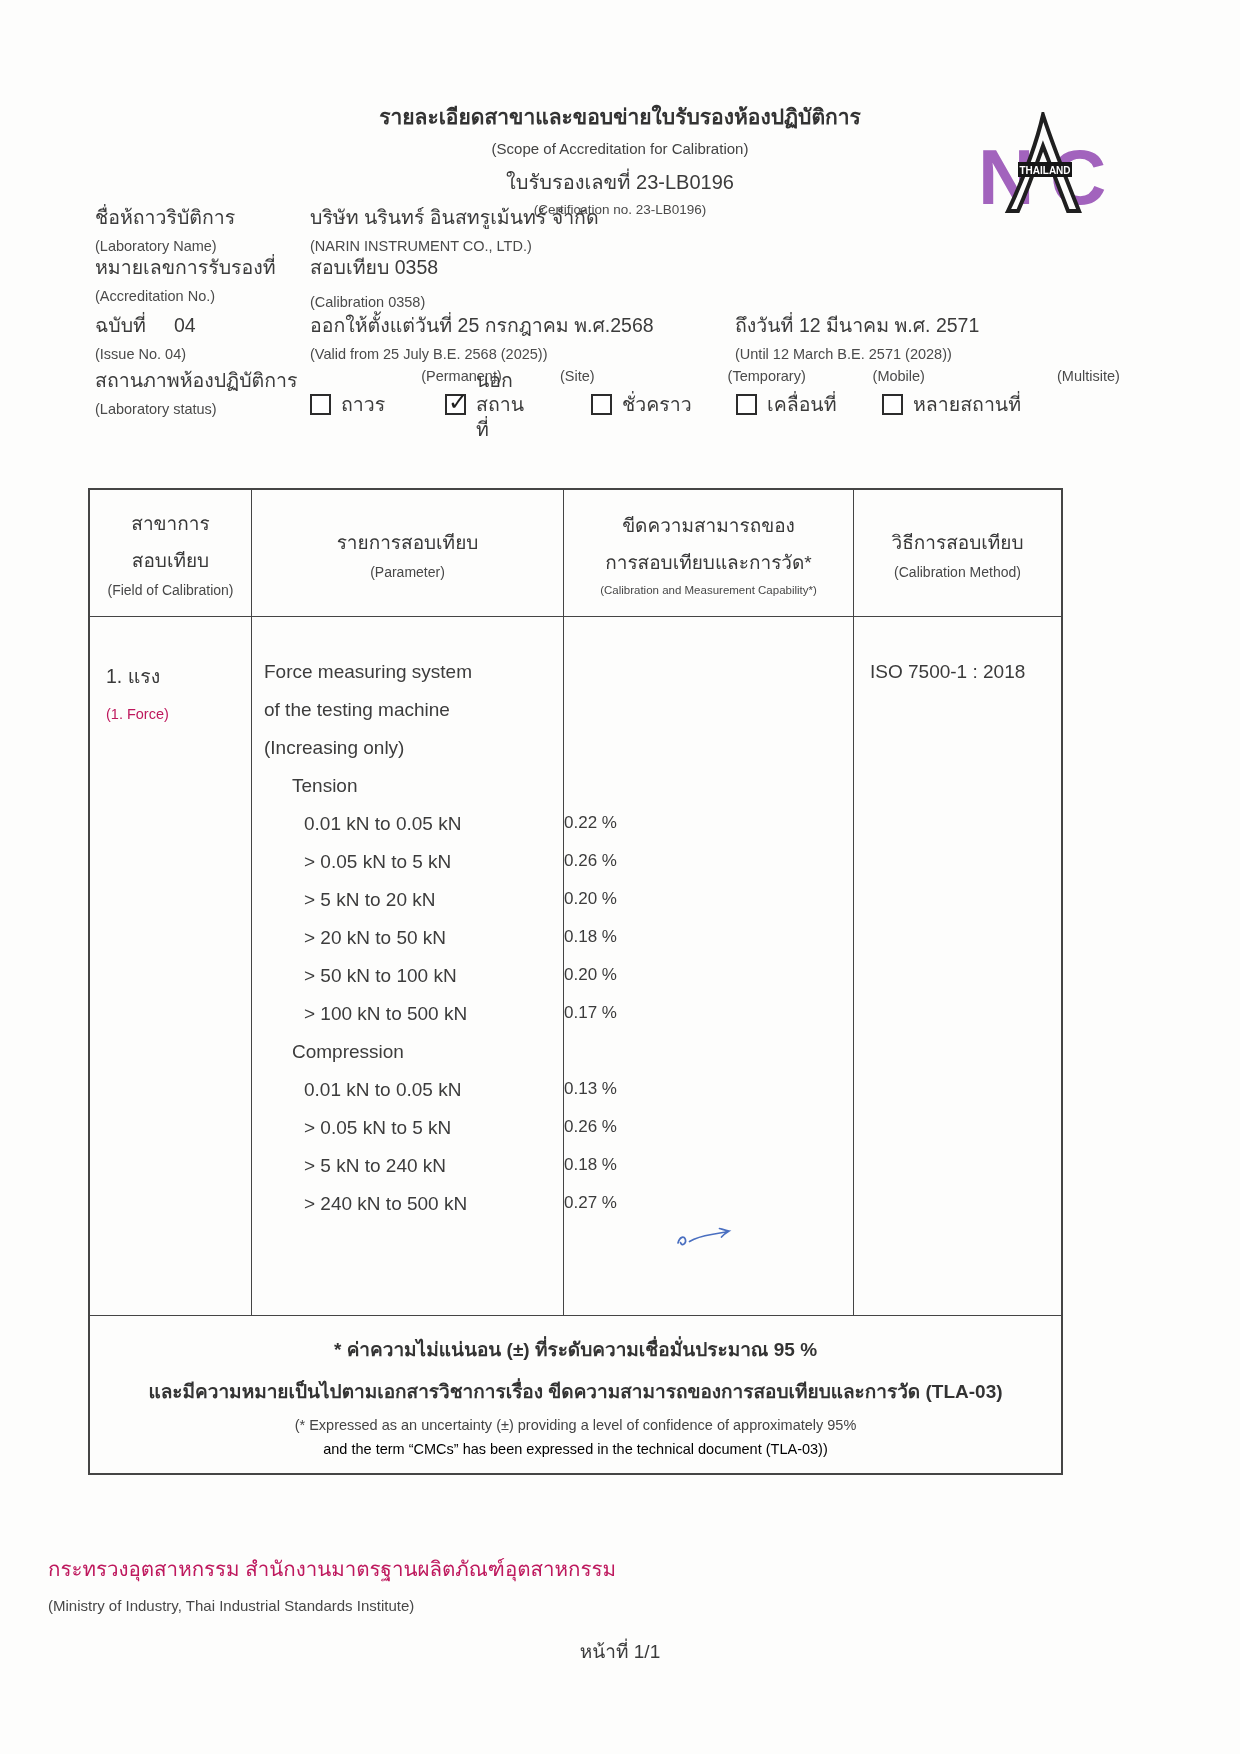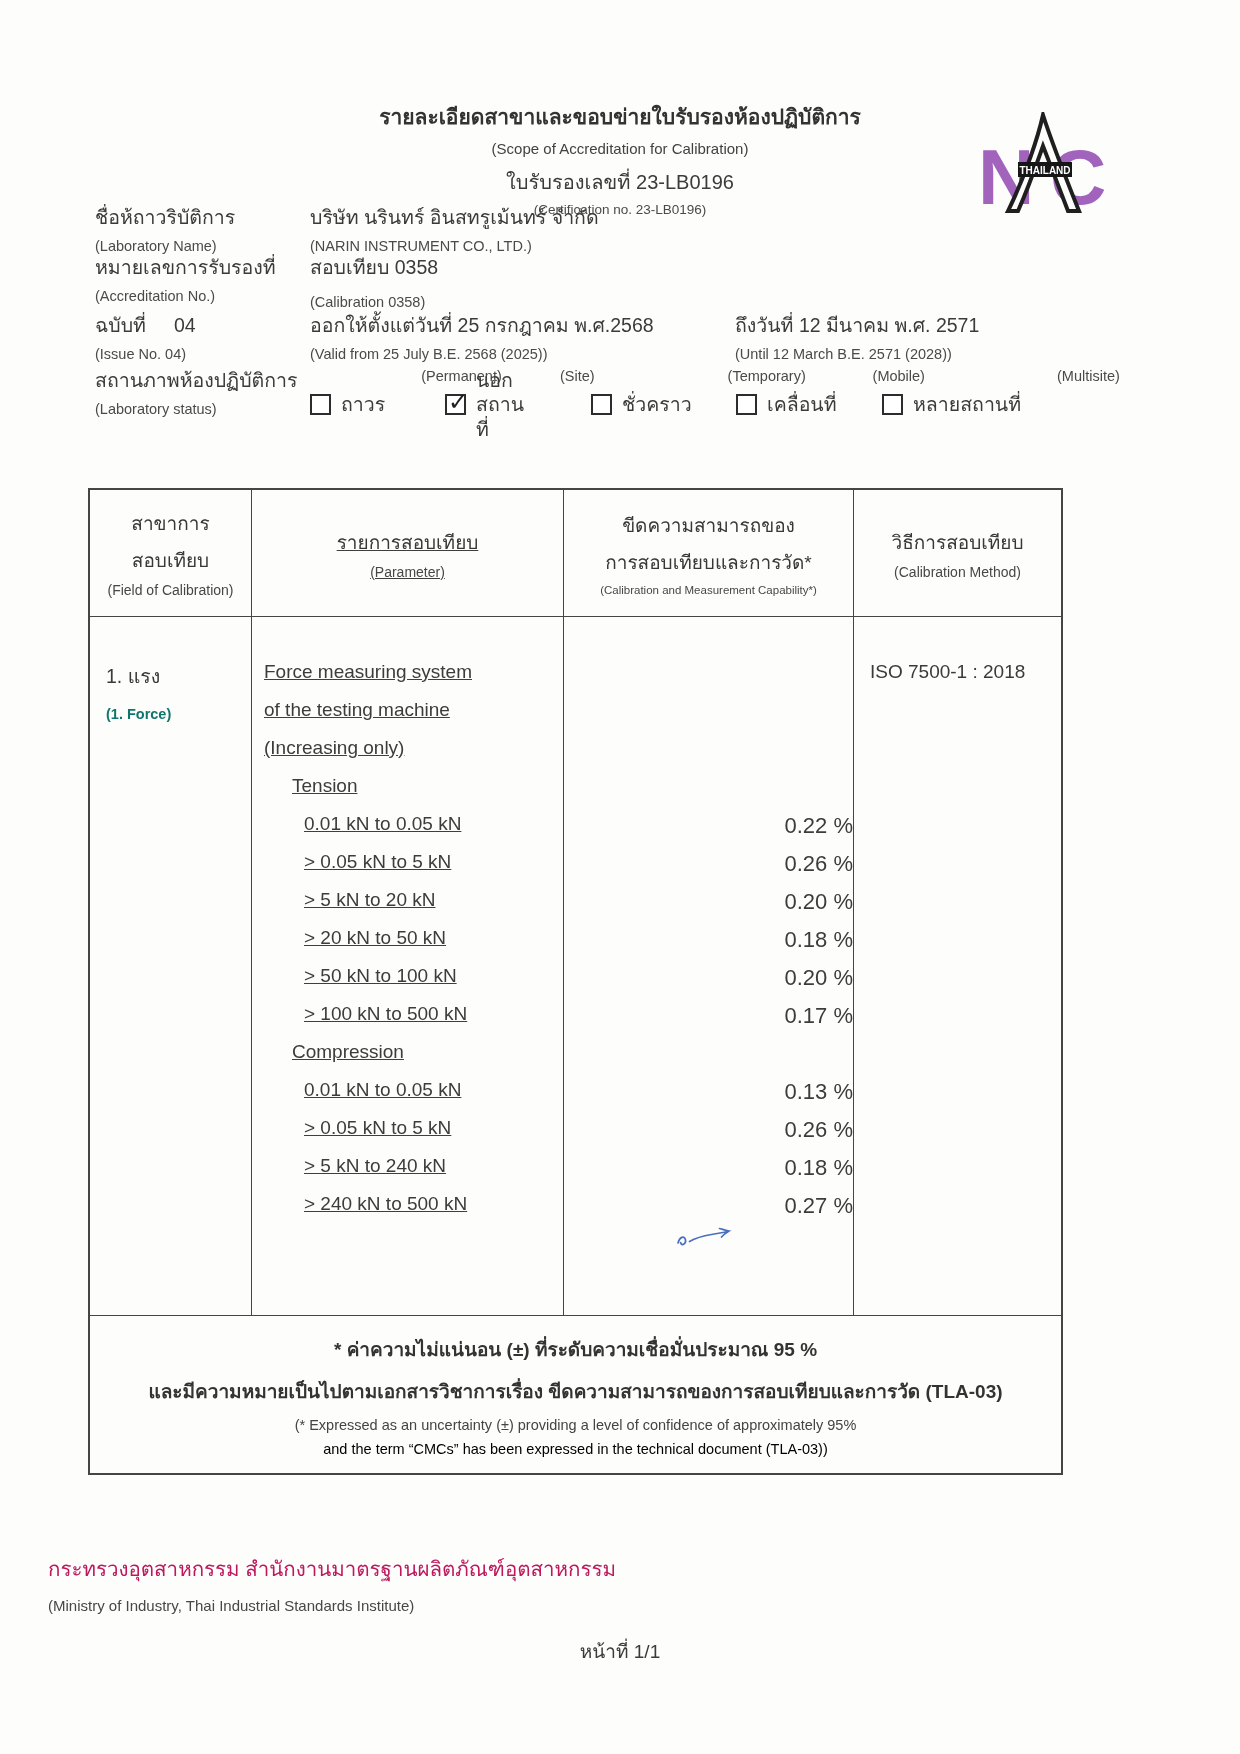--- a/index.html
+++ b/index.html
@@ -37,35 +37,35 @@
   .cb-w1{ width:135px;} .cb-w2{ width:146px;} .cb-w3{ width:145px;} .cb-w4{ width:146px;} .cb-w5{ width:auto;}
   .cb-top { display:flex; align-items:center; gap:10px; }
   .cb-box { position:relative; width:21px; height:21px; border:2.5px solid #2c2c2c; background:#fff; flex:0 0 21px; }
   .cb-check { position:absolute; left:1px; top:-6px; font-size:24px; font-weight:700; color:#1e1e1e; line-height:1; }
   .cb-eng { font-size:14.5px; color:#4a4a4a; margin-left:30px; }
 
   
   .cal-table { position:absolute; top:488px; left:88px; width:975px; border:2px solid #454545; background:#fdfdfc; }
   .trow { display:flex; }
   .c1 { width:162px; flex:0 0 162px; border-right:1.5px solid #454545; }
-  .c2 { width:312px; flex:0 0 312px; border-right:1.5px solid #454545;text-decoration:underline; }
+  .c2 { width:312px; flex:0 0 312px; border-right:1.5px solid #454545; }
   .c3 { width:290px; flex:0 0 290px; border-right:1.5px solid #454545; }
   .c4 { flex:1; }
   .thead { border-bottom:1.5px solid #454545; }
   .thead .th { min-height:126px; display:flex; flex-direction:column; justify-content:center; align-items:center; text-align:center; padding:8px 4px; gap:7px; }
   .th .h-thai { font-size:19px; color:#383838; }
   .th .h-eng  { font-size:14px; color:#474747; }
   .th .h-eng-sm { font-size:11.5px; color:#474747; }
   .tbody .td { min-height:698px; padding-top:44px; }
   .td-field { padding-left:16px; }
   .td-field .f-thai { font-size:19.5px; color:#3a3a3a; }
-  .td-field .f-eng  { font-size:14.5px; color:#0f766e; margin-top:14px;font-weight:bold; }
+  .td-field .f-eng  { font-size:14.5px; color:#be185d; margin-top:14px; }
   .pline { height:38px; font-size:19px; color:#3c3c3c; padding-left:12px; white-space:nowrap; }
   .ind0 { padding-left:12px; } .ind1 { padding-left:40px; } .ind2 { padding-left:52px; }
-  .cline { height:38px; font-size:22px; color:#3c3c3c; text-align:right; }
+  .cline { height:38px; font-size:17px; color:#3c3c3c; text-align:left; }
   .method-cell { padding-left:16px; font-size:19px; color:#3a3a3a; }
   .squiggle { margin-top:-6px; text-align:center; }
 
   
   .tfoot { border-top:1.5px solid #454545; text-align:center; padding:18px 10px 16px 10px; }
   .tfoot .fn-thai { font-size:19px; font-weight:600; color:#333; }
   .tfoot .fn-thai + .fn-thai { margin-top:12px; }
   .tfoot .fn-eng { font-size:14.5px; color:#444; margin-top:11px; }
   .tfoot .fn-eng2 { font-size:14.5px; color:#000000; margin-top:8px; }
 

